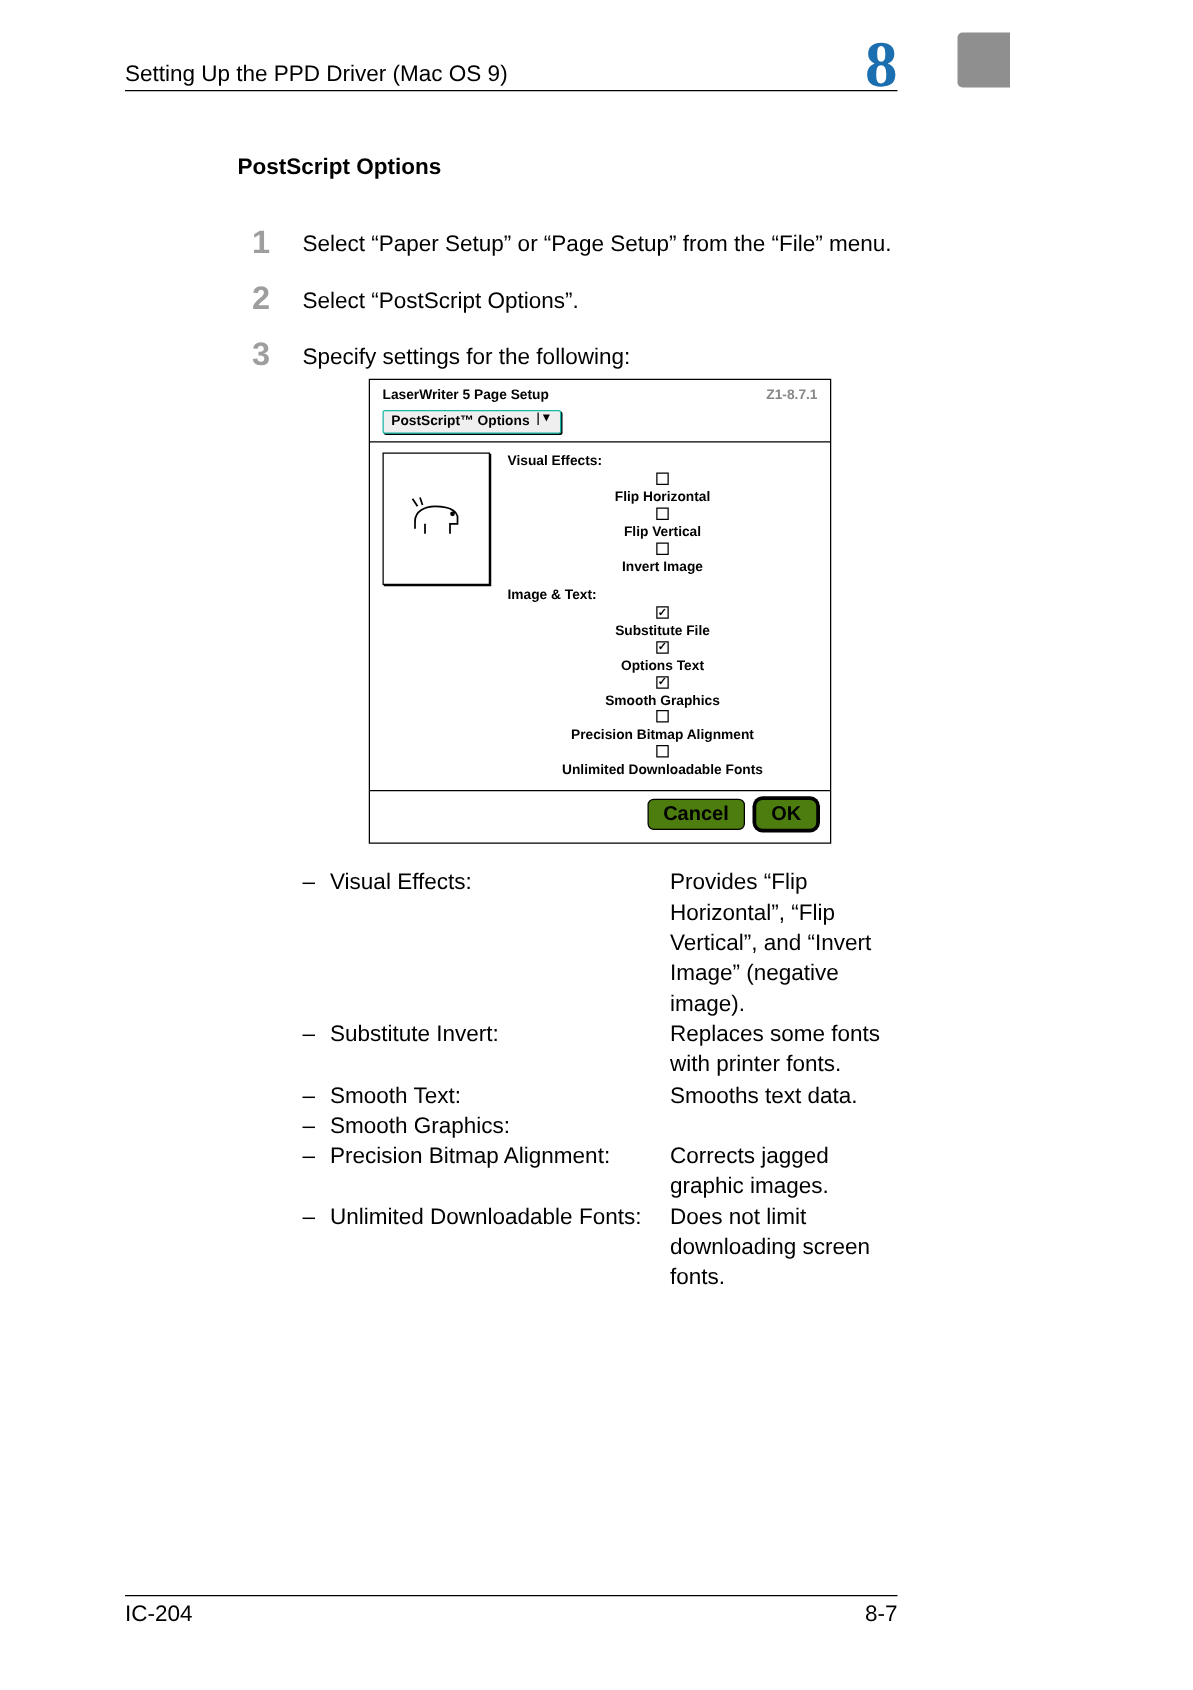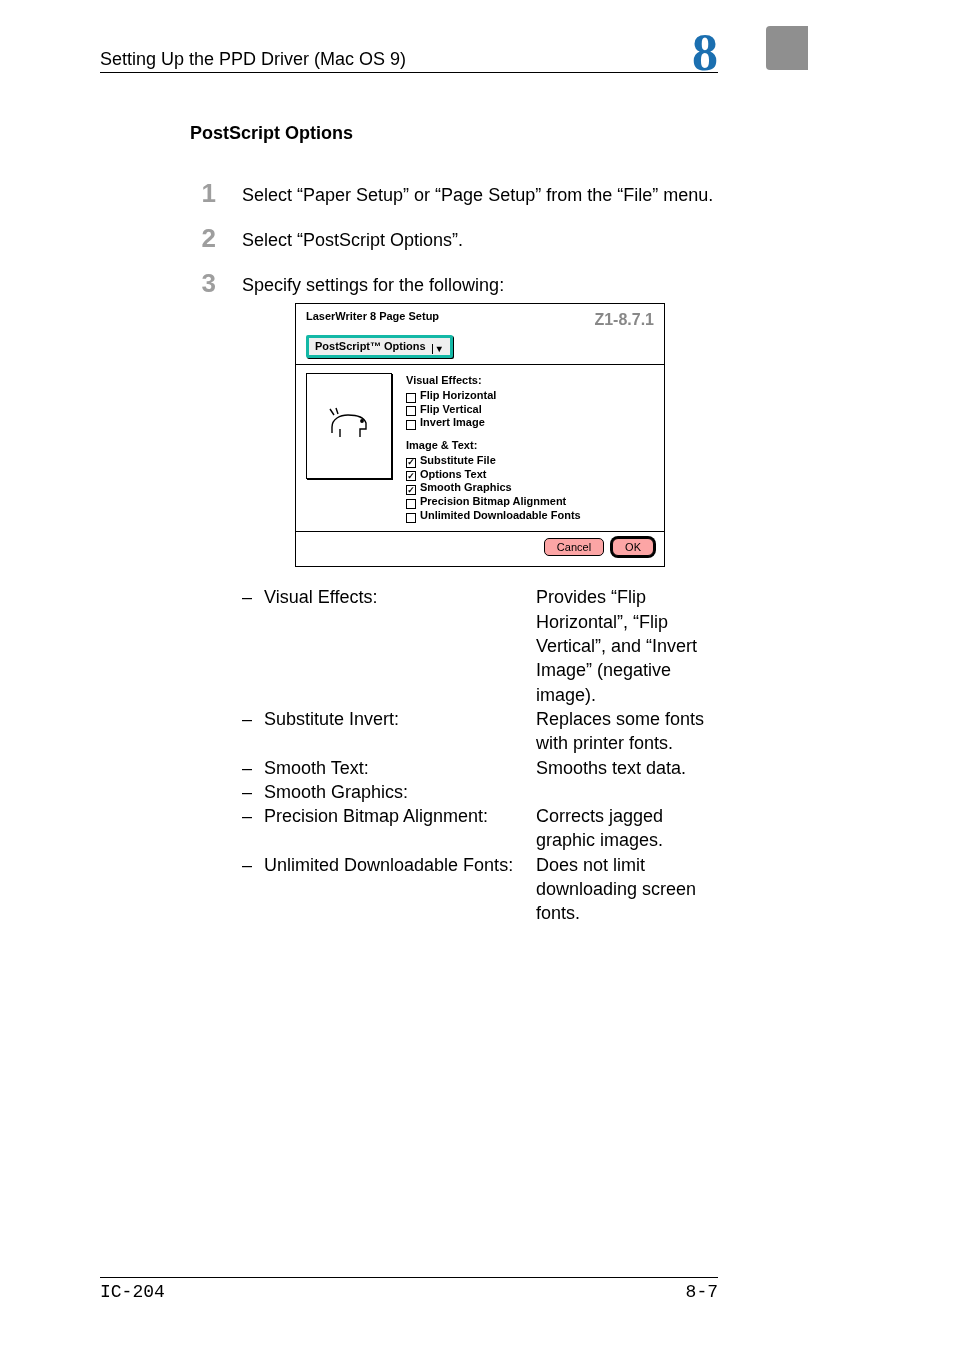--- a/index.html
+++ b/index.html
@@ -12,42 +12,42 @@
   .tab { position: absolute; right: 0; top: 26px; width: 42px; height: 44px; background: #8f8f8f; border-top-left-radius: 4px; border-bottom-left-radius: 4px; }
   .content { padding-top: 50px; padding-left: 90px; }
   .section-title { font-weight: bold; font-size: 18px; margin-bottom: 36px; }
   .step { display: flex; gap: 26px; margin-bottom: 18px; align-items: flex-start; }
   .step-num { font-family: Arial, sans-serif; font-weight: bold; font-size: 26px; color: #9e9e9e; width: 26px; text-align: right; line-height: 1; }
   .step-body { flex: 1; font-size: 18px; line-height: 1.35; padding-top: 3px; }
   .dialog-wrap { display: flex; justify-content: center; margin: 6px 0 18px 0; }
   .dialog { width: 370px; border: 1px solid #000; background: #fff; font-family: "Charcoal","Geneva",Arial,sans-serif; font-size: 11px; font-weight: bold; }
   .dialog-title-row { display: flex; justify-content: space-between; padding: 5px 10px 0 10px; }
   .dialog-title { font-size: 11px; font-weight: bold; }
-  .dialog-ver { font-size: 16px; color: #888; }
+  .dialog-ver { font-size: 11px; color: #888; }
   .popup-row { padding: 4px 10px 6px 10px; position: relative; }
-  .popup { display: inline-flex; align-items: flex-end; border: 3px solid #14b8a6; border-radius: 2px; box-shadow: 1px 1px 0 #000; background: #efefef; padding: 1px 4px; }
+  .popup { display: inline-flex; align-items: flex-start; border: 1px solid #14b8a6; border-radius: 2px; box-shadow: 1px 1px 0 #000; background: #efefef; padding: 1px 4px; }
   .popup-label { padding: 0 6px 0 2px; }
   .popup-arrow { border-left: 1px solid #000; padding: 0 4px; font-size: 10px; line-height: 1; }
   .dialog-sep { border-top: 1px solid #000; margin: 0 0 0 0; }
   .dialog-body { display: flex; padding: 8px 10px 8px 10px; gap: 14px; }
   .preview-box { width: 86px; height: 106px; border: 1px solid #000; box-shadow: 1px 1px 0 #000; background: #fff; display: flex; align-items: center; justify-content: center; }
   .dog { font-size: 28px; line-height: 1; }
   .opts { flex: 1; }
   .opt-group-title { margin-bottom: 1px; }
-  .chk-row { display: flex; align-items: flex-end; gap: 4px; line-height: 1.25; }
+  .chk-row { display: flex; align-items: center; gap: 4px; line-height: 1.25; flex-direction: column; }
   .chk { width: 10px; height: 10px; border: 1px solid #000; display: inline-flex; align-items: center; justify-content: center; font-size: 9px; line-height: 1; background: #fff; }
   .dialog-btns { display: flex; justify-content: flex-end; gap: 8px; padding: 6px 10px 10px 10px; border-top: 1px solid #000; }
-  .btn { border: 1px solid #000; border-radius: 5px; padding: 1px 12px; font-size: 11px; font-weight: normal; background: #fca5a5; }
+  .btn { border: 1px solid #000; border-radius: 5px; padding: 1px 12px; font-size: 16px; font-weight: bold; background: #4d7c0f; }
   .btn.default { box-shadow: 0 0 0 2px #000; border-radius: 6px; }
   .defs { margin-top: 4px; }
   .def-row { display: flex; font-size: 18px; line-height: 1.35; }
   .dash { width: 22px; }
   .term { width: 252px; }
   .desc { flex: 1; margin-left: 20px; }
-  .ftr { position: absolute; left: 100px; right: 90px; bottom: 50px; display: flex; justify-content: space-between; border-top: 1px solid #000; padding-top: 4px; font-size: 18px; font-family: Liberation Mono, monospace; }
+  .ftr { position: absolute; left: 100px; right: 90px; bottom: 50px; display: flex; justify-content: space-between; border-top: 1px solid #000; padding-top: 4px; font-size: 18px; }
 </style>
 </head>
 <body>
 
 <div class="page">
   <div class="tab"></div>
 
   <div class="hdr">
     <div class="hdr-left">Setting Up the PPD Driver (Mac OS 9)</div>
     <div class="hdr-right">
@@ -67,21 +67,21 @@
       <div class="step-body">Select “PostScript Options”.</div>
     </div>
     <div class="step">
       <div class="step-num">3</div>
       <div class="step-body">
         <span>Specify settings for the following:</span>
 
         <div class="dialog-wrap">
           <div class="dialog">
             <div class="dialog-title-row">
-              <span class="dialog-title">LaserWriter 8 Page Setup</span>
+              <span class="dialog-title">LaserWriter 5 Page Setup</span>
               <span class="dialog-ver">Z1-8.7.1</span>
             </div>
             <div class="popup-row">
               <div class="popup">
                 <span class="popup-label">PostScript™ Options</span>
                 <span class="popup-arrow">▾</span>
               </div>
             </div>
             <div class="dialog-sep"></div>
             <div class="dialog-body">

